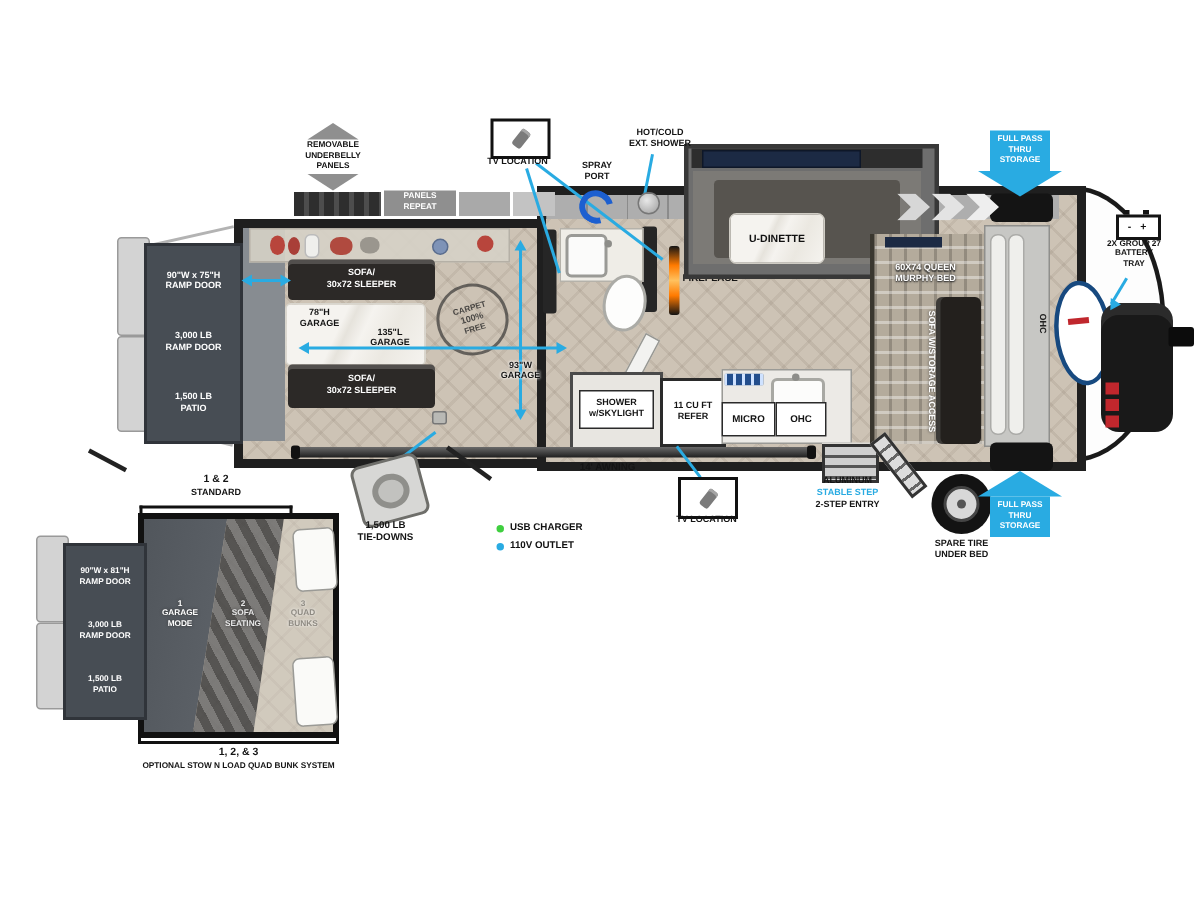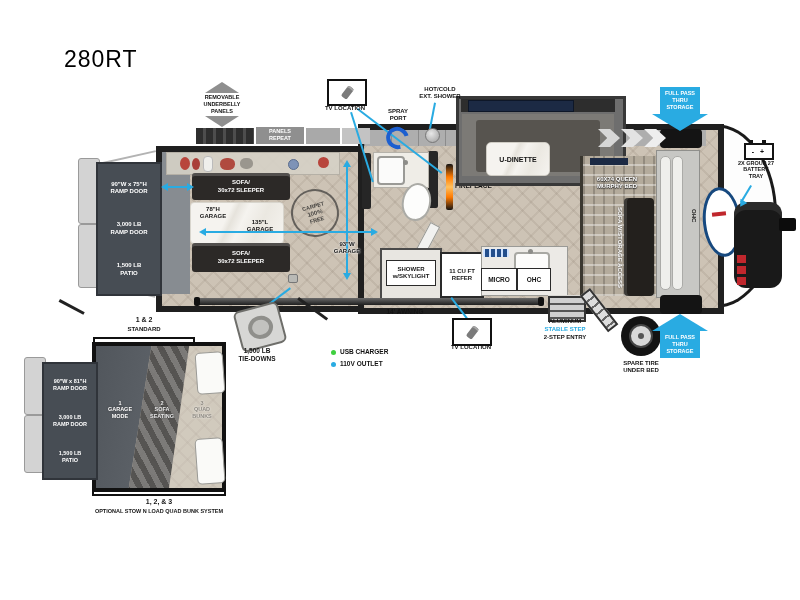--- a/index.html
+++ b/index.html
@@ -35,21 +35,20 @@
   .remote{width:7px;height:13px;background:#7b7b7b;border-radius:2px;transform:rotate(38deg);
           box-shadow:inset 0 2px 0 #a5a5a5;}
   .chev{position:absolute;width:22px;height:18px;clip-path:polygon(0 0,55% 0,100% 50%,55% 100%,0 100%,42% 50%);}
   .vtext{writing-mode:vertical-rl;}
 </style>
 </head>
 <body>
 
 <div class="stage">
 
-  <div class="abs" style="left:64px;top:46px;font-size:23px;letter-spacing:1px;color:#000;">280RT</div>
 
   <div class="abs" style="left:702px;top:124px;width:72px;height:178px;background:#fdfdfd;border:3px solid #1a1a1a;border-left:none;border-radius:0 62px 62px 0 / 0 90px 90px 0;"></div>
   <div class="abs wood" style="left:156px;top:146px;width:212px;height:154px;border:6px solid #1f1f1f;"></div>
   <div class="abs wood" style="left:358px;top:124px;width:354px;height:178px;border:6px solid #1f1f1f;"></div>
   <div class="abs" style="left:364px;top:130px;width:342px;height:16px;background:#aeaeae;background-image:repeating-linear-gradient(90deg,rgba(0,0,0,.20) 0 1px,transparent 1px 27px);"></div>
 
   <div class="gline" style="left:98px;top:163px;width:59px;transform:rotate(-12.6deg);"></div>
   <div class="gline" style="left:98px;top:282px;width:59px;transform:rotate(13.6deg);"></div>
 
   <div class="abs" style="left:78px;top:158px;width:20px;height:64px;background:#d3d3d3;border:1px solid #9a9a9a;border-radius:3px;"></div>

